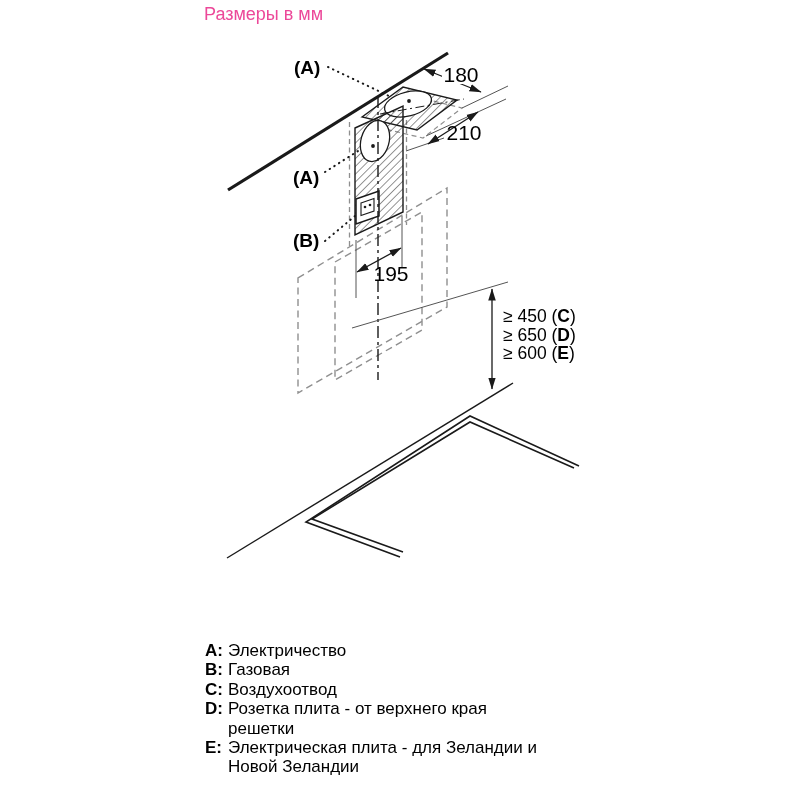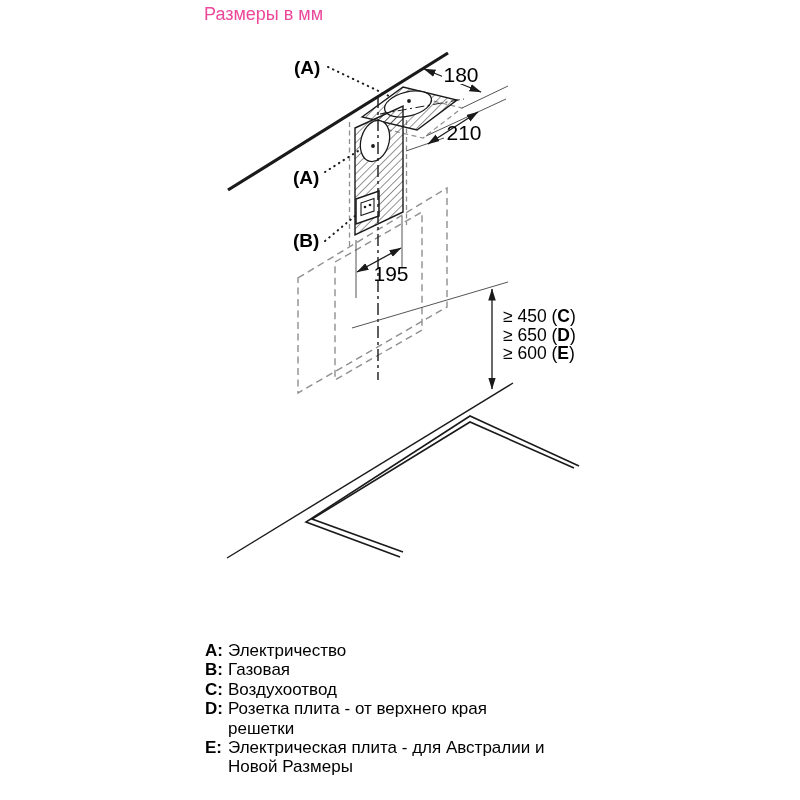--- a/index.html
+++ b/index.html
@@ -129,17 +129,17 @@
     <div class="lg-row">
       <span class="lg-key">C:</span>
       <span class="lg-txt">Воздухоотвод</span>
     </div>
     <div class="lg-row">
       <span class="lg-key">D:</span>
       <span class="lg-txt">Розетка плита - от верхнего края решетки</span>
     </div>
     <div class="lg-row">
       <span class="lg-key">E:</span>
-      <span class="lg-txt">Электрическая плита - для Австралии и Новой Размеры</span>
+      <span class="lg-txt">Электрическая плита - для Зеландии и Новой Зеландии</span>
     </div>
   </div>
 
 </div>
 
 </body></html>

